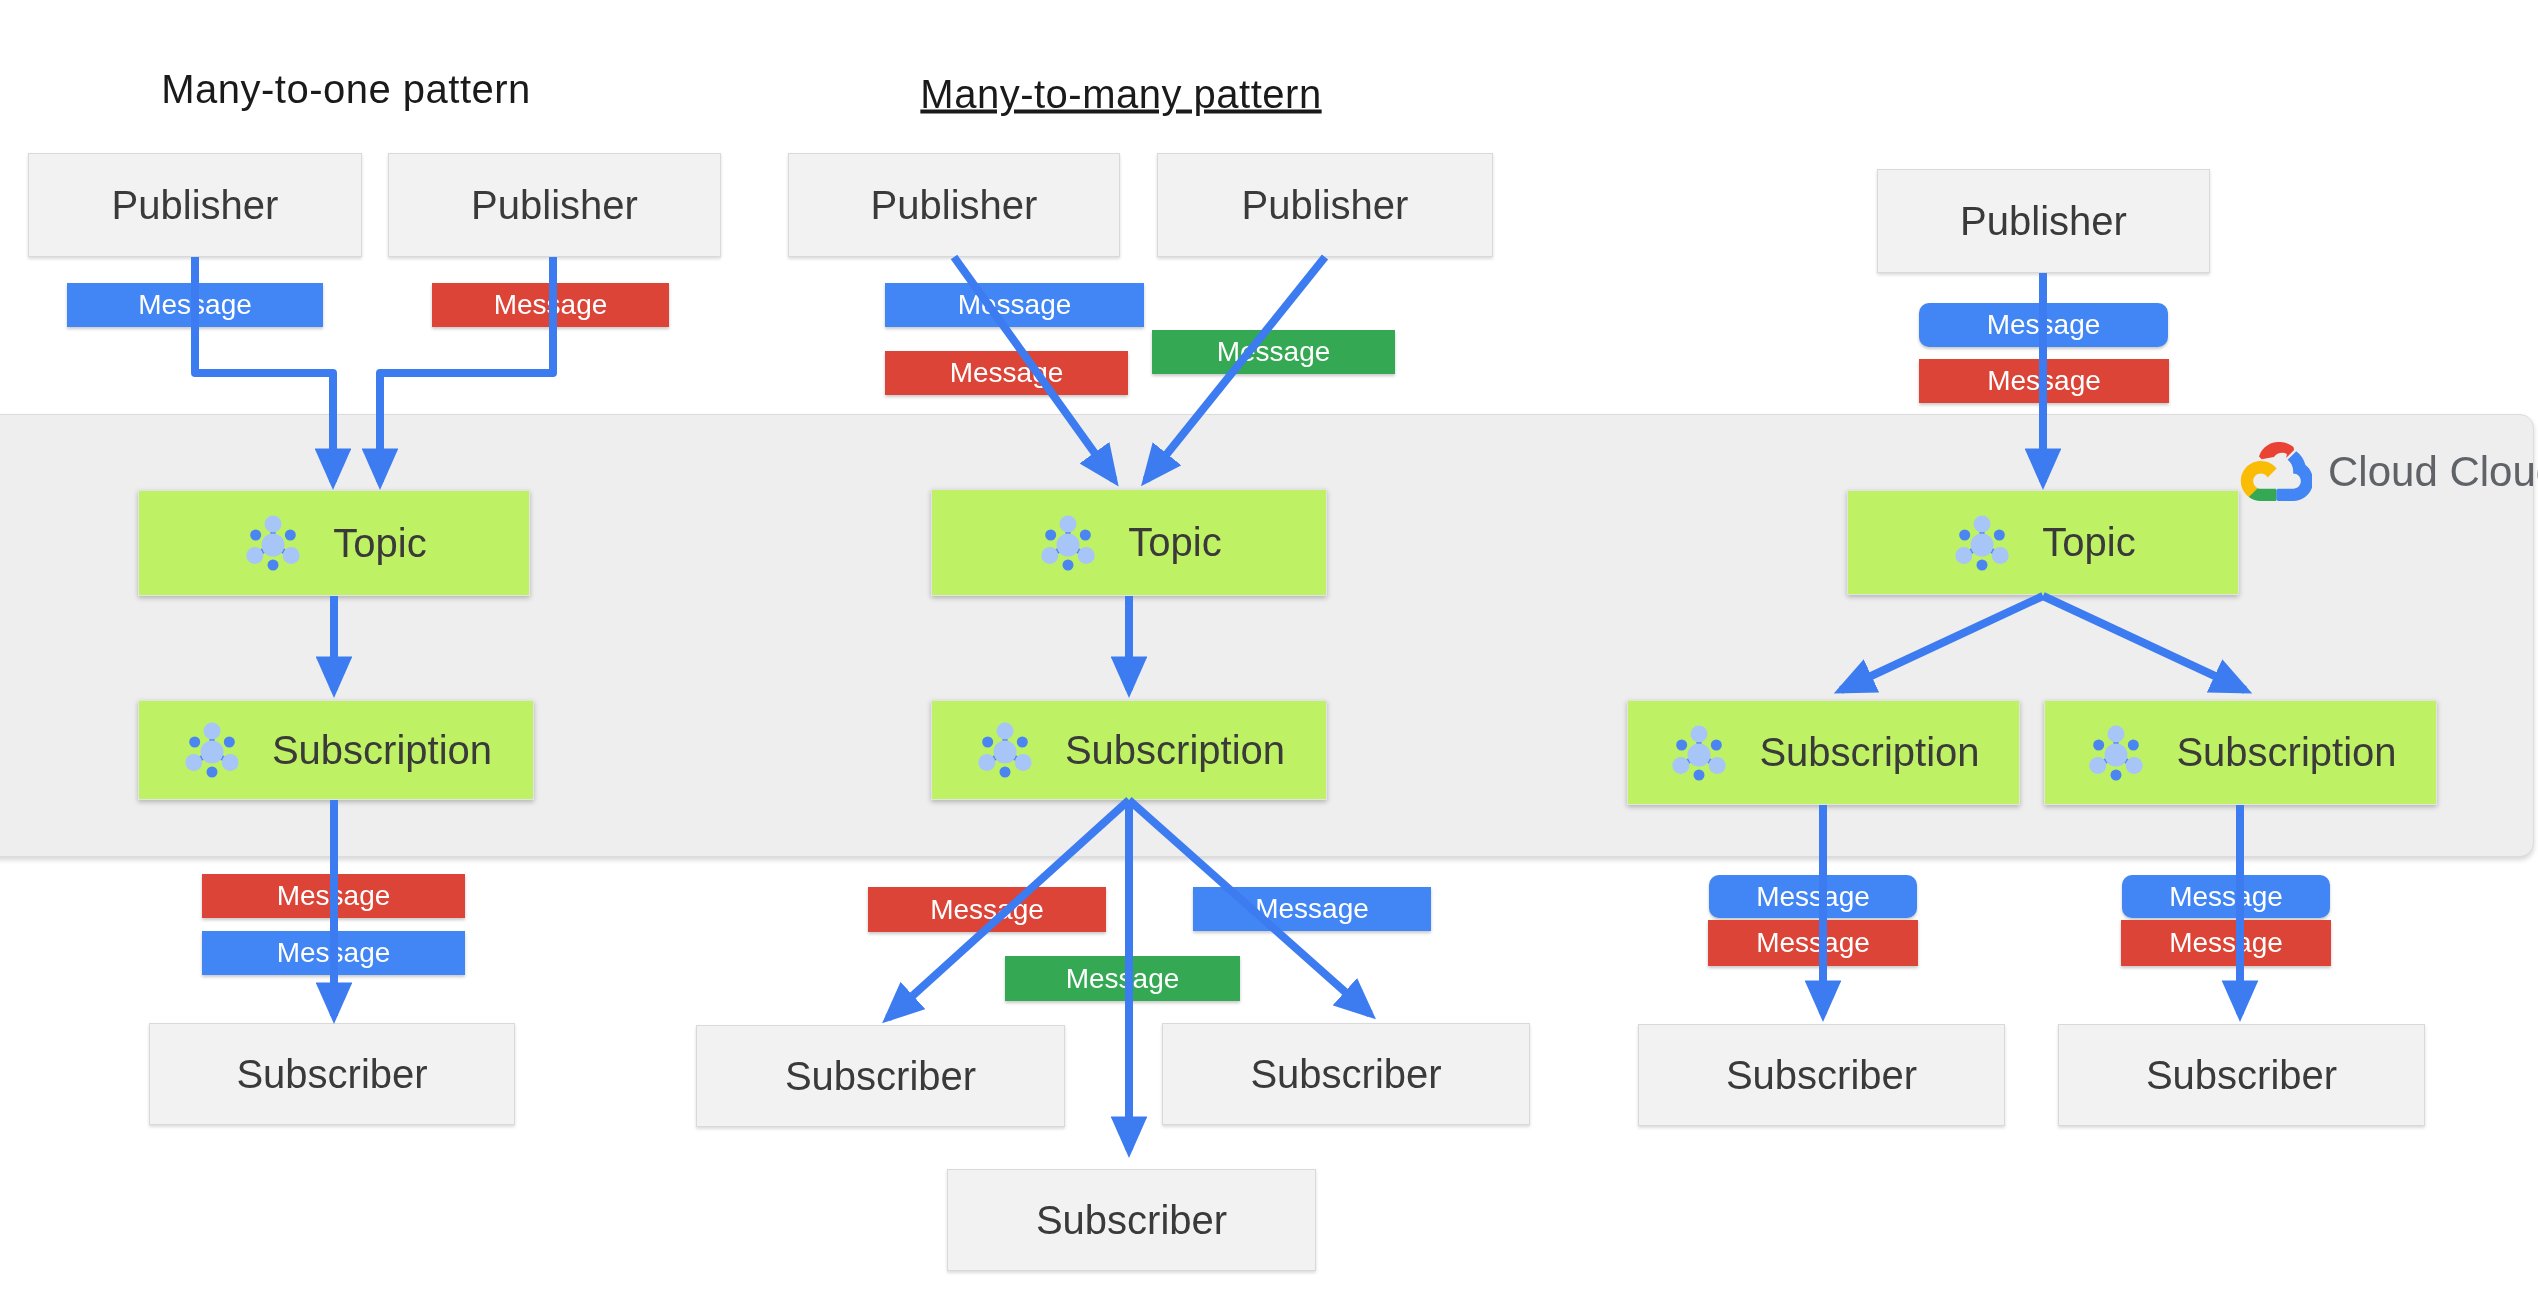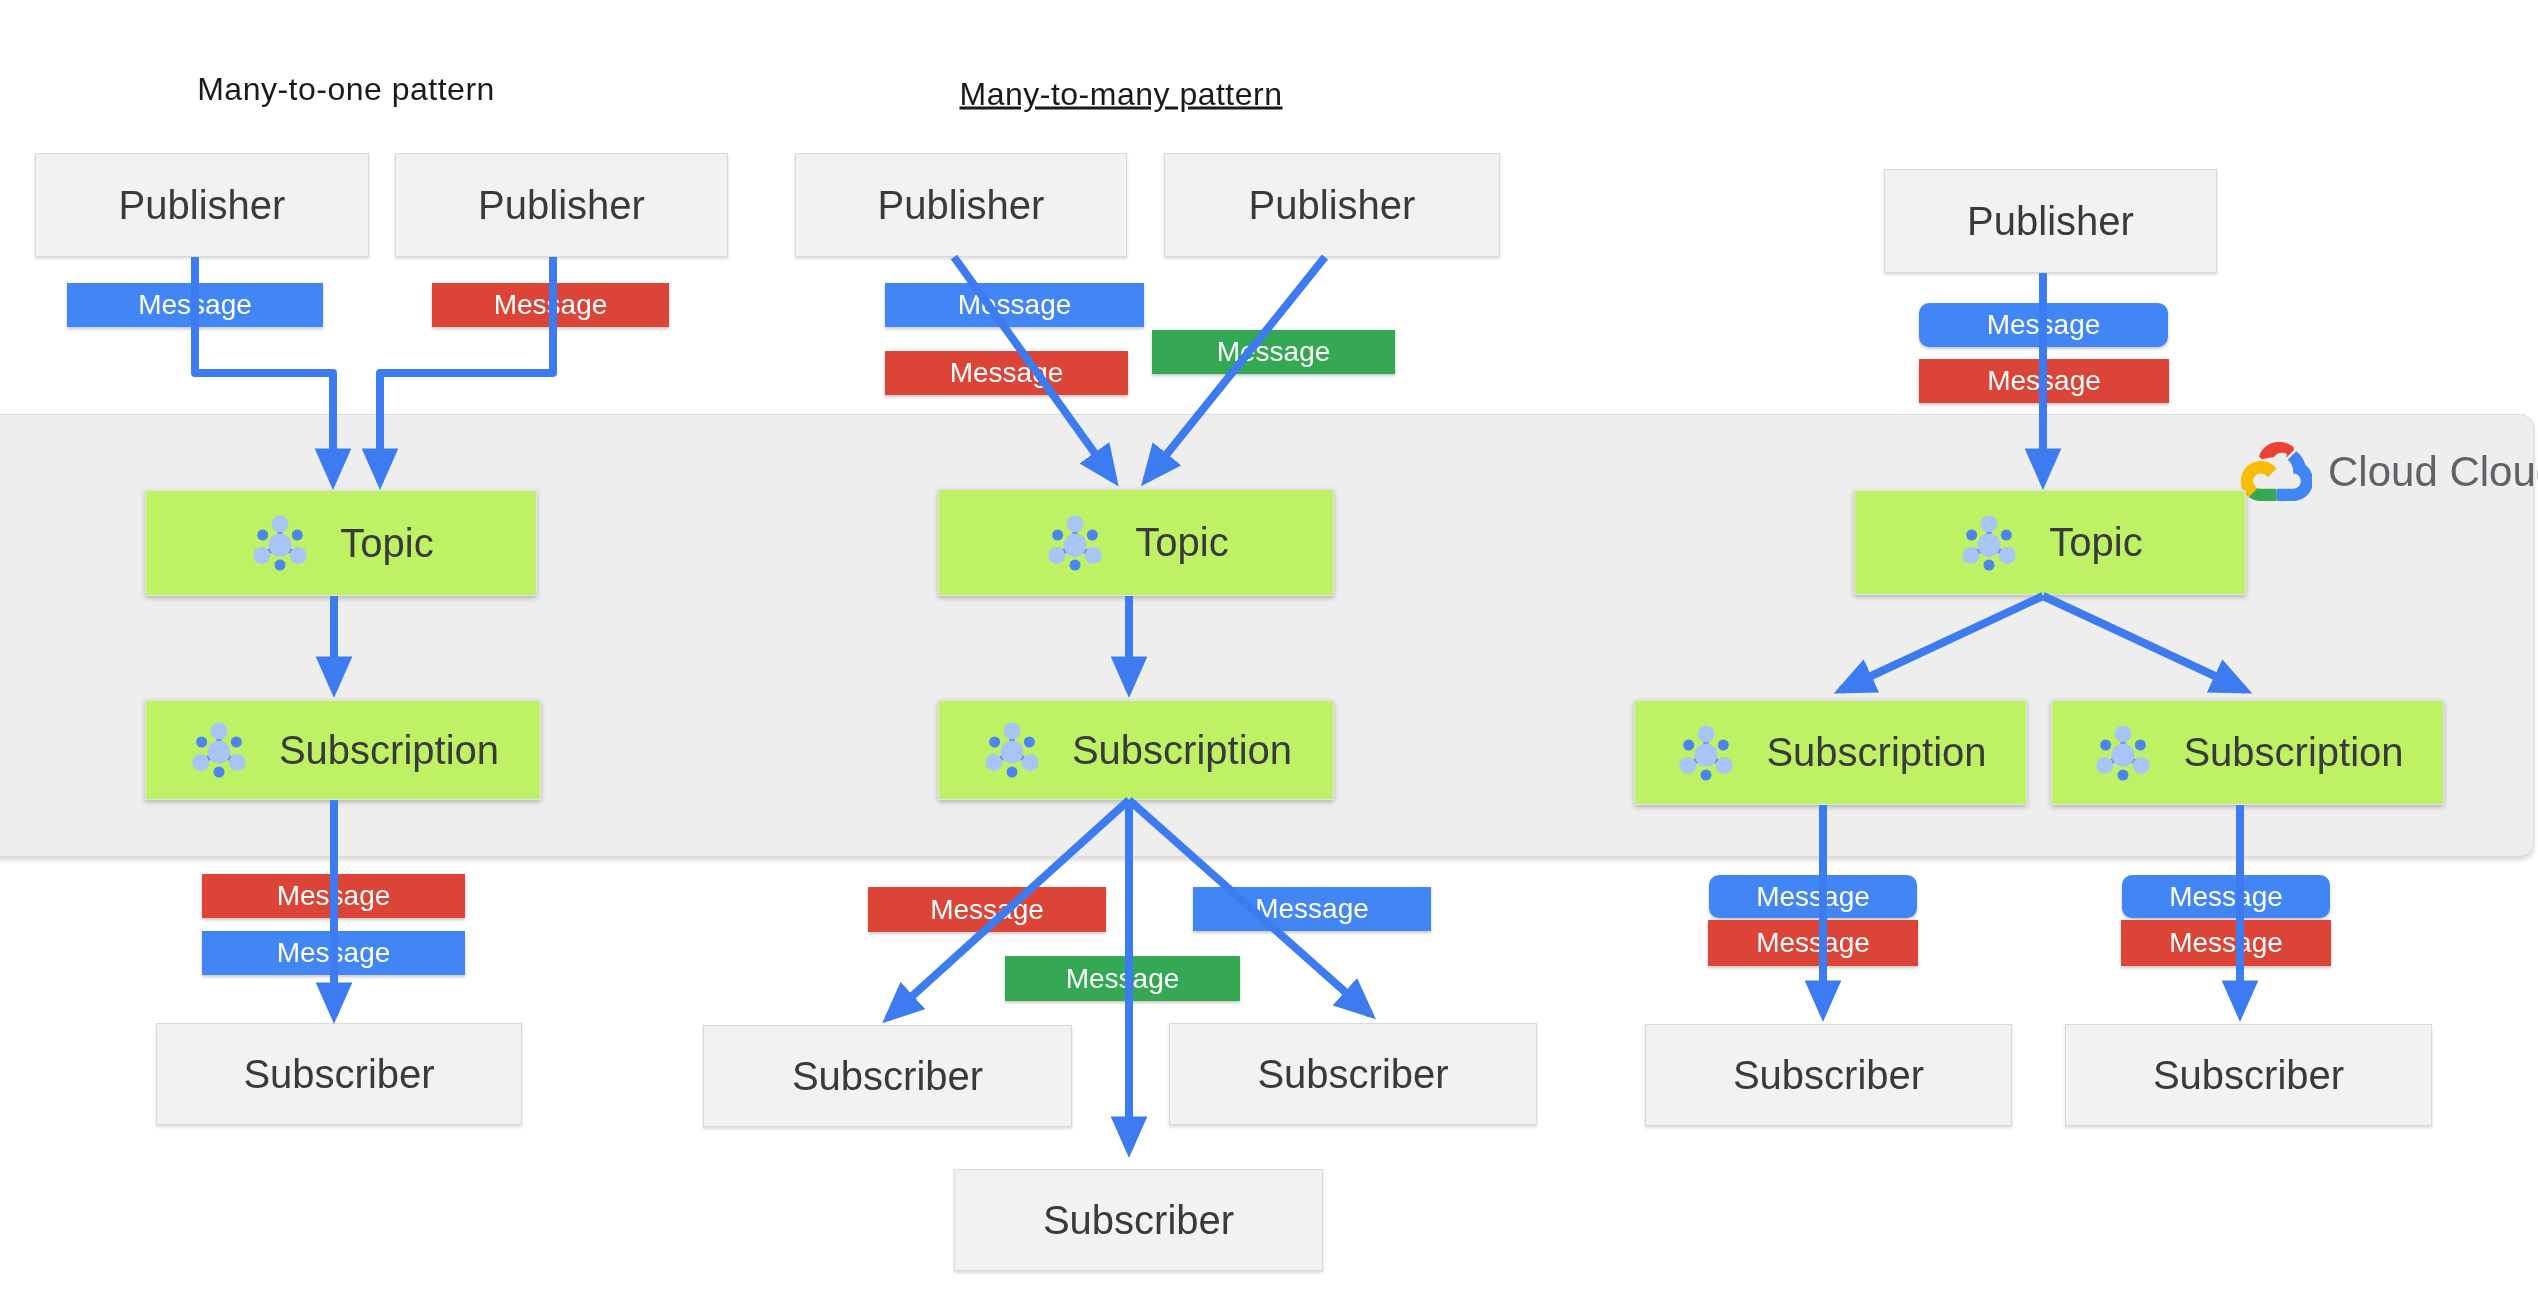--- a/index.html
+++ b/index.html
@@ -7,21 +7,21 @@
     position:relative;width:2538px;height:1305px;overflow:hidden;
     font-family:"Liberation Sans","DejaVu Sans",sans-serif;background:#ffffff;
   }
   .band{
     position:absolute;left:-24px;background:#eeeeee;
     border:1px solid #dcdcdc;border-radius:0 14px 14px 0;
     box-shadow:0 3px 5px rgba(0,0,0,0.16);
   }
   .title{
     position:absolute;transform:translate(-50%,-50%);
-    font-size:32px;color:#1a1a1a;white-space:nowrap;letter-spacing:0.5px;
+    font-size:40px;color:#1a1a1a;white-space:nowrap;letter-spacing:0.5px;
   }
   .box{
     position:absolute;display:flex;align-items:center;justify-content:center;
     box-sizing:border-box;gap:28px;
   }
   .box .lbl{font-size:40px;color:#3a3a3a;white-space:nowrap;}
   .box.gray{
     background:#f2f2f2;border:1px solid #d9d9d9;
     box-shadow:0 2px 3px rgba(0,0,0,0.14);
   }
@@ -30,21 +30,21 @@
     box-shadow:0 2px 5px rgba(0,0,0,0.25);
   }
   .badge{
     position:absolute;display:flex;align-items:center;justify-content:center;
     color:#ffffff;font-size:28px;box-shadow:0 2px 3px rgba(0,0,0,0.22);
     white-space:nowrap;
   }
   .badge.rounded{border-radius:10px;}
   .arrow-layer{position:absolute;left:0;top:0;z-index:30;}
   .badge{z-index:20;}
-  .box{z-index:10;margin-left:7px;}
+  .box{z-index:10;}
   .band{z-index:1;}
   .title{z-index:5;}
   .logo{
     position:absolute;display:flex;align-items:center;gap:16px;z-index:6;
   }
   .logo .logo-text{font-size:42px;color:#5f6368;white-space:nowrap;}
   .pubsub-icon{flex:0 0 auto;}
 </style>
 </head>
 <body>

